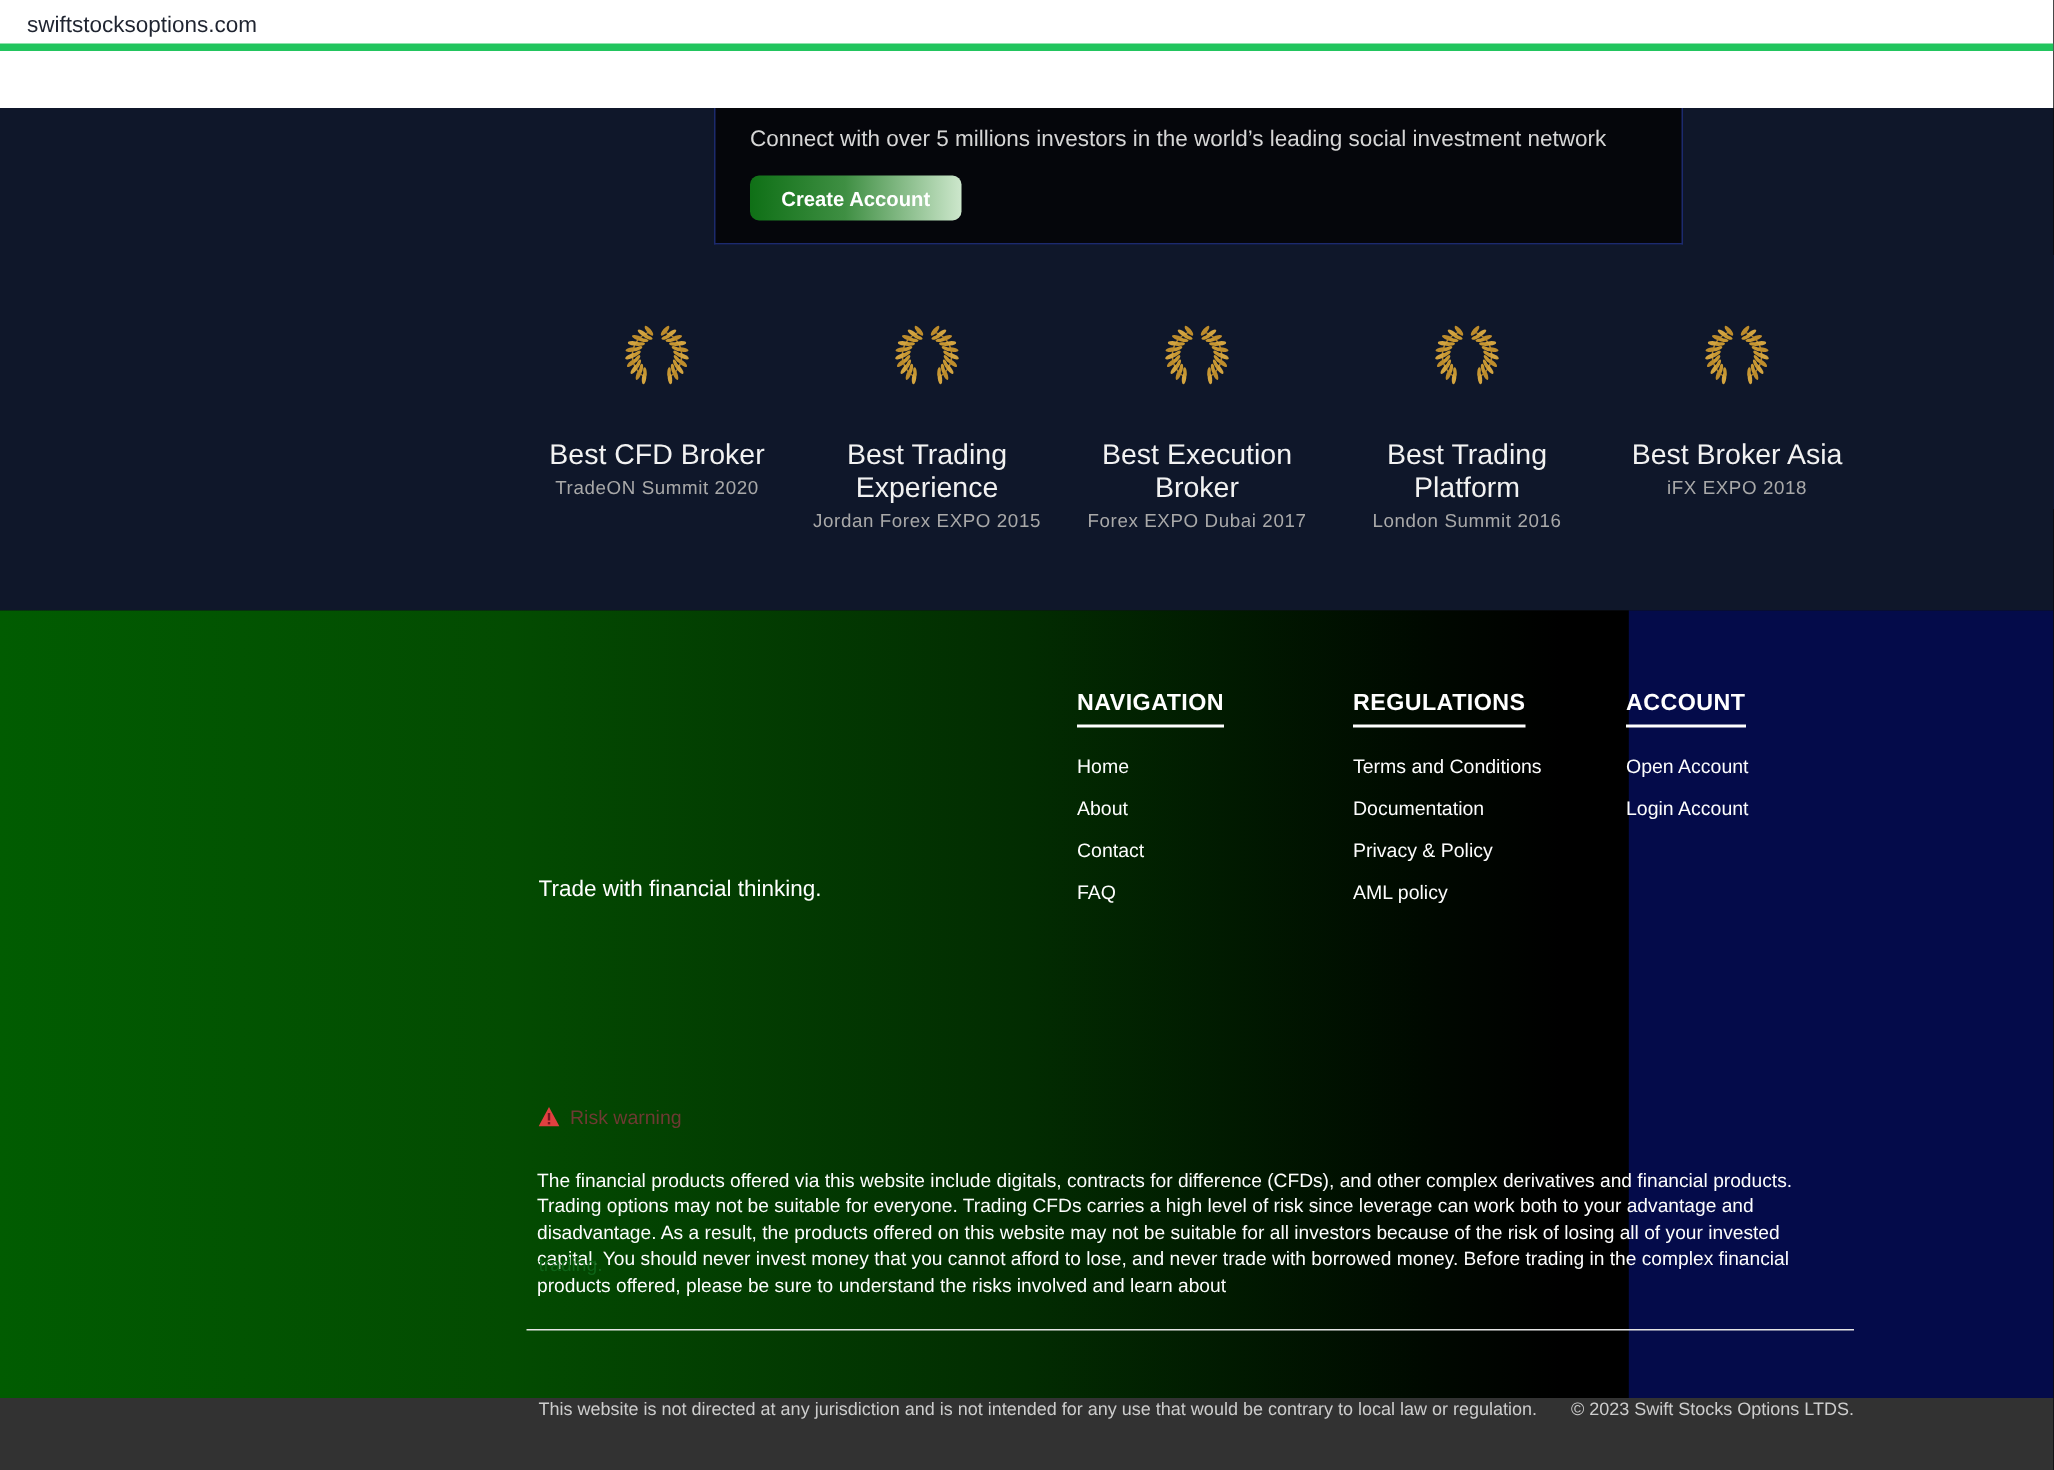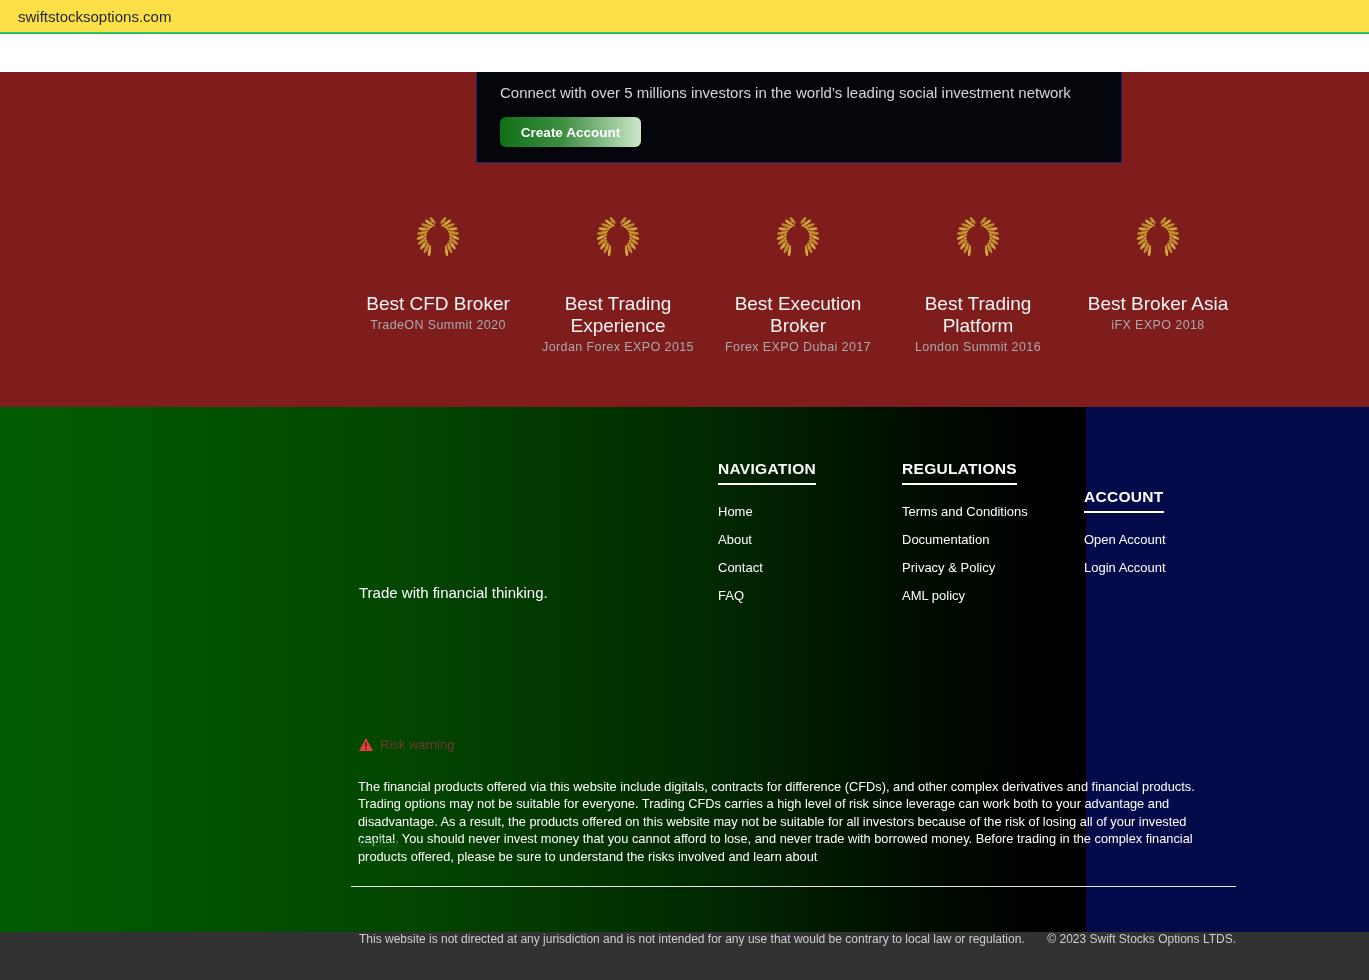--- a/index.html
+++ b/index.html
@@ -1,28 +1,28 @@
 <!DOCTYPE html>
 <html><head>
 <meta charset="utf-8">
 <style>
   * { margin:0; padding:0; box-sizing:border-box; }
   html,body { width:1369px; height:980px; overflow:hidden; background:#0a0a0a;
               font-family:"Liberation Sans", sans-serif; }
 
   
-  .topbar { position:relative; width:1369px; height:34px; background:#fde047;
-            border-bottom:2px solid #22c55e; }
+  .topbar { position:relative; width:1369px; height:34px; background:#ffffff;
+            border-bottom:5px solid #22c55e; }
   .topbar .url { position:absolute; left:18px; top:0; line-height:33px;
                  font-size:15px; color:#1f2430; }
 
   .whitebar { width:1369px; height:38px; background:#ffffff; }
 
   
-  .dark-section { position:relative; width:1369px; height:335px; background:#7f1d1d; }
+  .dark-section { position:relative; width:1369px; height:335px; background:#0f172a; }
 
   .cta-card { position:absolute; left:476px; top:0; width:646px; height:91px;
               background:#05060b; border:1px solid #1c2a6e; border-top:none; }
   .cta-message { position:absolute; left:23px; top:12px; font-size:15px; color:#d6d6d6; }
   .cta-button { position:absolute; left:23px; top:45px; width:141px; height:30px;
                 border:none; border-radius:6px; cursor:pointer;
                 background:linear-gradient(90deg,#0f7016 0%, #3f8f43 45%, #cde7cc 100%);
                 color:#ffffff; font-size:13.5px; font-weight:bold;
                 font-family:"Liberation Sans", sans-serif; }
 
@@ -40,21 +40,21 @@
 
   .logo-block { position:absolute; left:357px; top:55px; width:124px; text-align:center; }
   .logo-block svg { width:74px; height:74px; }
   .logo-top { font-size:12.5px; font-weight:bold; color:#2456c0; letter-spacing:0.8px; margin-top:1px; }
   .logo-bottom { font-size:19px; font-weight:bold; color:#14397f; letter-spacing:1.5px; }
 
   .tagline { position:absolute; left:359px; top:177px; font-size:15px; color:#ffffff; }
   .address { position:absolute; left:359px; top:211px; font-size:13px; color:#fdfdfd; line-height:16.8px; }
 
   .fcol { position:absolute; top:53px; }
-  .fcol-nav { left:718px; } .fcol-reg { left:902px; } .fcol-acc { left:1084px;margin-top:28px; }
+  .fcol-nav { left:718px; } .fcol-reg { left:902px; } .fcol-acc { left:1084px; }
   .fcol-heading { display:inline-block; font-size:15.5px; font-weight:bold; color:#ffffff;
                   letter-spacing:0.3px; padding-bottom:5px; border-bottom:2px solid #ffffff; }
   .fcol ul { list-style:none; margin-top:17px; }
   .fcol li { margin-bottom:10px; }
   .fcol a { display:inline-block; font-size:13px; color:#fdfdfd; text-decoration:none;
             line-height:14px; cursor:pointer; }
 
   .risk-label { position:absolute; left:359px; top:330px; display:flex; align-items:center; gap:7px; }
   .risk-label svg { width:14px; height:13px; }
   .risk-label span { font-size:13px; color:#6e3a33; }

